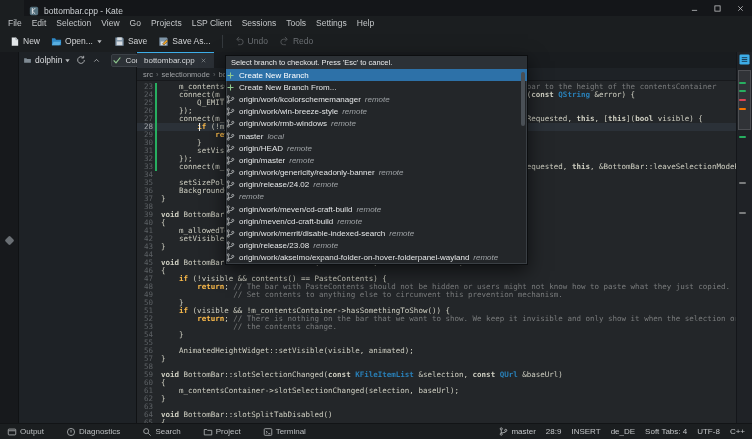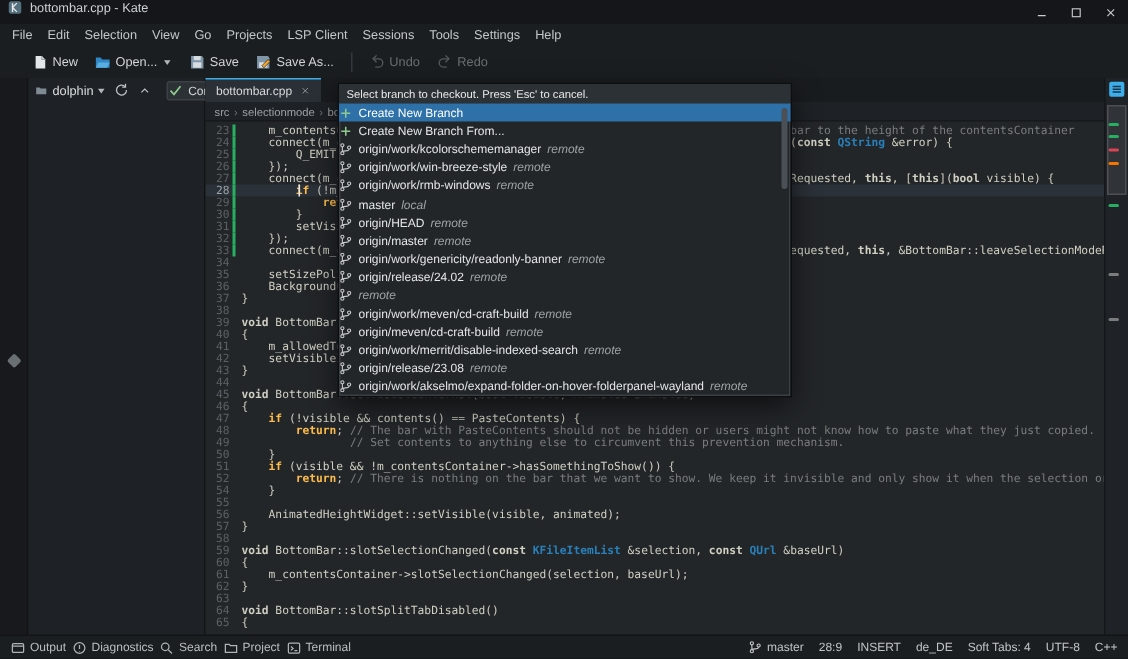--- a/index.html
+++ b/index.html
@@ -1,30 +1,30 @@
 <!DOCTYPE html>
 <html><head>
 <meta charset="utf-8">
 <style>
   html,body{margin:0;padding:0;background:#101214;}
   .app{position:relative;width:752px;height:439px;background:#1b1e20;overflow:hidden;
        font-family:"Liberation Sans",sans-serif;color:#c9cbcd;-webkit-font-smoothing:antialiased;}
   .i{display:inline-flex;align-items:center;justify-content:center;line-height:0;}
 
   
-  .titlebar{height:16px;background:#141619;display:flex;align-items:flex-start;gap:5px;padding-left:5px;font-size:8.5px;color:#cdd1d4;}
+  .titlebar{height:16px;background:#141619;display:flex;align-items:flex-end;gap:5px;padding-left:5px;font-size:8.5px;color:#cdd1d4;margin-left:24px;}
   .win-btns{margin-left:auto;display:flex;height:16px;}
   .win-btn{width:23px;display:flex;align-items:center;justify-content:center;}
 
   
   .menubar{height:14px;display:flex;align-items:center;font-size:8.5px;color:#c4c7c9;padding-left:3px;}
   .menu-item{padding:0 5px;cursor:default;}
 
   
-  .toolbar{height:22px;display:flex;align-items:center;padding-left:16px;gap:1px;font-size:8.5px;border-bottom:1px solid #121416;background:#1b1e20;}
+  .toolbar{height:22px;display:flex;align-items:center;padding-left:4px;gap:1px;font-size:8.5px;border-bottom:1px solid #121416;background:#1b1e20;}
   .tb-btn{display:flex;align-items:center;gap:3px;padding:2px 5px;border-radius:2px;color:#d2d4d6;}
   .tb-btn.disabled{color:#6b6f73;}
   .tb-btn.disabled svg{opacity:.45;}
   .tb-sep{width:1px;height:13px;background:#34393d;margin:0 5px;}
 
   
   .main{position:absolute;top:52px;left:0;right:0;bottom:15px;display:flex;}
   .rail{width:18px;background:#17191c;border-right:1px solid #101214;display:flex;justify-content:center;padding-top:4px;}
   .sidebar{width:117px;background:#1e2226;border-right:1px solid #101214;display:flex;flex-direction:row;font-size:8px;}
   .sb-row{height:16px;display:flex;align-items:center;padding:0 4px;gap:3px;flex:none;}
@@ -76,21 +76,21 @@
   .popup-list{position:relative;}
   .popup-item{height:12.2px;display:flex;align-items:center;gap:4px;padding-left:0;color:#e4e6e7;}
   .popup-item.selected{background:#2d71a8;color:#ffffff;}
   .pi-label{white-space:nowrap;}
   .suffix{font-style:italic;color:#9fa3a6;}
   .popup-scroll{position:absolute;right:2px;top:16px;width:4px;height:54px;background:#4a5056;border-radius:2px;}
 
   
   .statusbar{position:absolute;left:0;right:0;bottom:0;height:15px;background:#1b1e20;border-top:1px solid #121416;
              display:flex;align-items:center;font-size:8px;color:#bcbfc1;padding:0 7px;}
-  .sb-left{display:flex;gap:4px;align-items:center;}
+  .sb-left{display:flex;gap:22px;align-items:center;}
   .sb-right{margin-left:auto;display:flex;gap:10px;align-items:center;color:#c2c5c7;}
   .status-item{display:flex;align-items:center;gap:3px;}
 </style>
 </head>
 <body>
 
 <div class="app">
 
   <div class="titlebar">
     <span class="i">
@@ -338,20 +338,21 @@
           <div class="code-line"><span class="gutter">43</span><span class="chg"></span><span class="ltext">}</span></div>
           <div class="code-line"><span class="gutter">44</span><span class="chg"></span><span class="ltext"></span></div>
           <div class="code-line"><span class="gutter">45</span><span class="chg"></span><span class="ltext"><span class="kw">void</span> BottomBar::setVisibleInternal(<span class="kw">bool</span> visible, Animated animated)</span></div>
           <div class="code-line"><span class="gutter">46</span><span class="chg"></span><span class="ltext">{</span></div>
           <div class="code-line"><span class="gutter">47</span><span class="chg"></span><span class="ltext">    <span class="cf">if</span> (!visible &amp;&amp; contents() == PasteContents) {</span></div>
           <div class="code-line"><span class="gutter">48</span><span class="chg"></span><span class="ltext">        <span class="cf">return</span>; <span class="cmt">// The bar with PasteContents should not be hidden or users might not know how to paste what they just copied.</span></span></div>
           <div class="code-line"><span class="gutter">49</span><span class="chg"></span><span class="ltext">                <span class="cmt">// Set contents to anything else to circumvent this prevention mechanism.</span></span></div>
           <div class="code-line"><span class="gutter">50</span><span class="chg"></span><span class="ltext">    }</span></div>
           <div class="code-line"><span class="gutter">51</span><span class="chg"></span><span class="ltext">    <span class="cf">if</span> (visible &amp;&amp; !m_contentsContainer-&gt;hasSomethingToShow()) {</span></div>
           <div class="code-line"><span class="gutter">52</span><span class="chg"></span><span class="ltext">        <span class="cf">return</span>; <span class="cmt">// There is nothing on the bar that we want to show. We keep it invisible and only show it when the selection or</span></span></div>
+          <div class="code-line"><span class="gutter">53</span><span class="chg"></span><span class="ltext">                <span class="cmt">// the contents change.</span></span></div>
           <div class="code-line"><span class="gutter">54</span><span class="chg"></span><span class="ltext">    }</span></div>
           <div class="code-line"><span class="gutter">55</span><span class="chg"></span><span class="ltext"></span></div>
           <div class="code-line"><span class="gutter">56</span><span class="chg"></span><span class="ltext">    AnimatedHeightWidget::setVisible(visible, animated);</span></div>
           <div class="code-line"><span class="gutter">57</span><span class="chg"></span><span class="ltext">}</span></div>
           <div class="code-line"><span class="gutter">58</span><span class="chg"></span><span class="ltext"></span></div>
           <div class="code-line"><span class="gutter">59</span><span class="chg"></span><span class="ltext"><span class="kw">void</span> BottomBar::slotSelectionChanged(<span class="kw">const</span> <span class="ty">KFileItemList</span> &amp;selection, <span class="kw">const</span> <span class="ty">QUrl</span> &amp;baseUrl)</span></div>
           <div class="code-line"><span class="gutter">60</span><span class="chg"></span><span class="ltext">{</span></div>
           <div class="code-line"><span class="gutter">61</span><span class="chg"></span><span class="ltext">    m_contentsContainer-&gt;slotSelectionChanged(selection, baseUrl);</span></div>
           <div class="code-line"><span class="gutter">62</span><span class="chg"></span><span class="ltext">}</span></div>
           <div class="code-line"><span class="gutter">63</span><span class="chg"></span><span class="ltext"></span></div>

